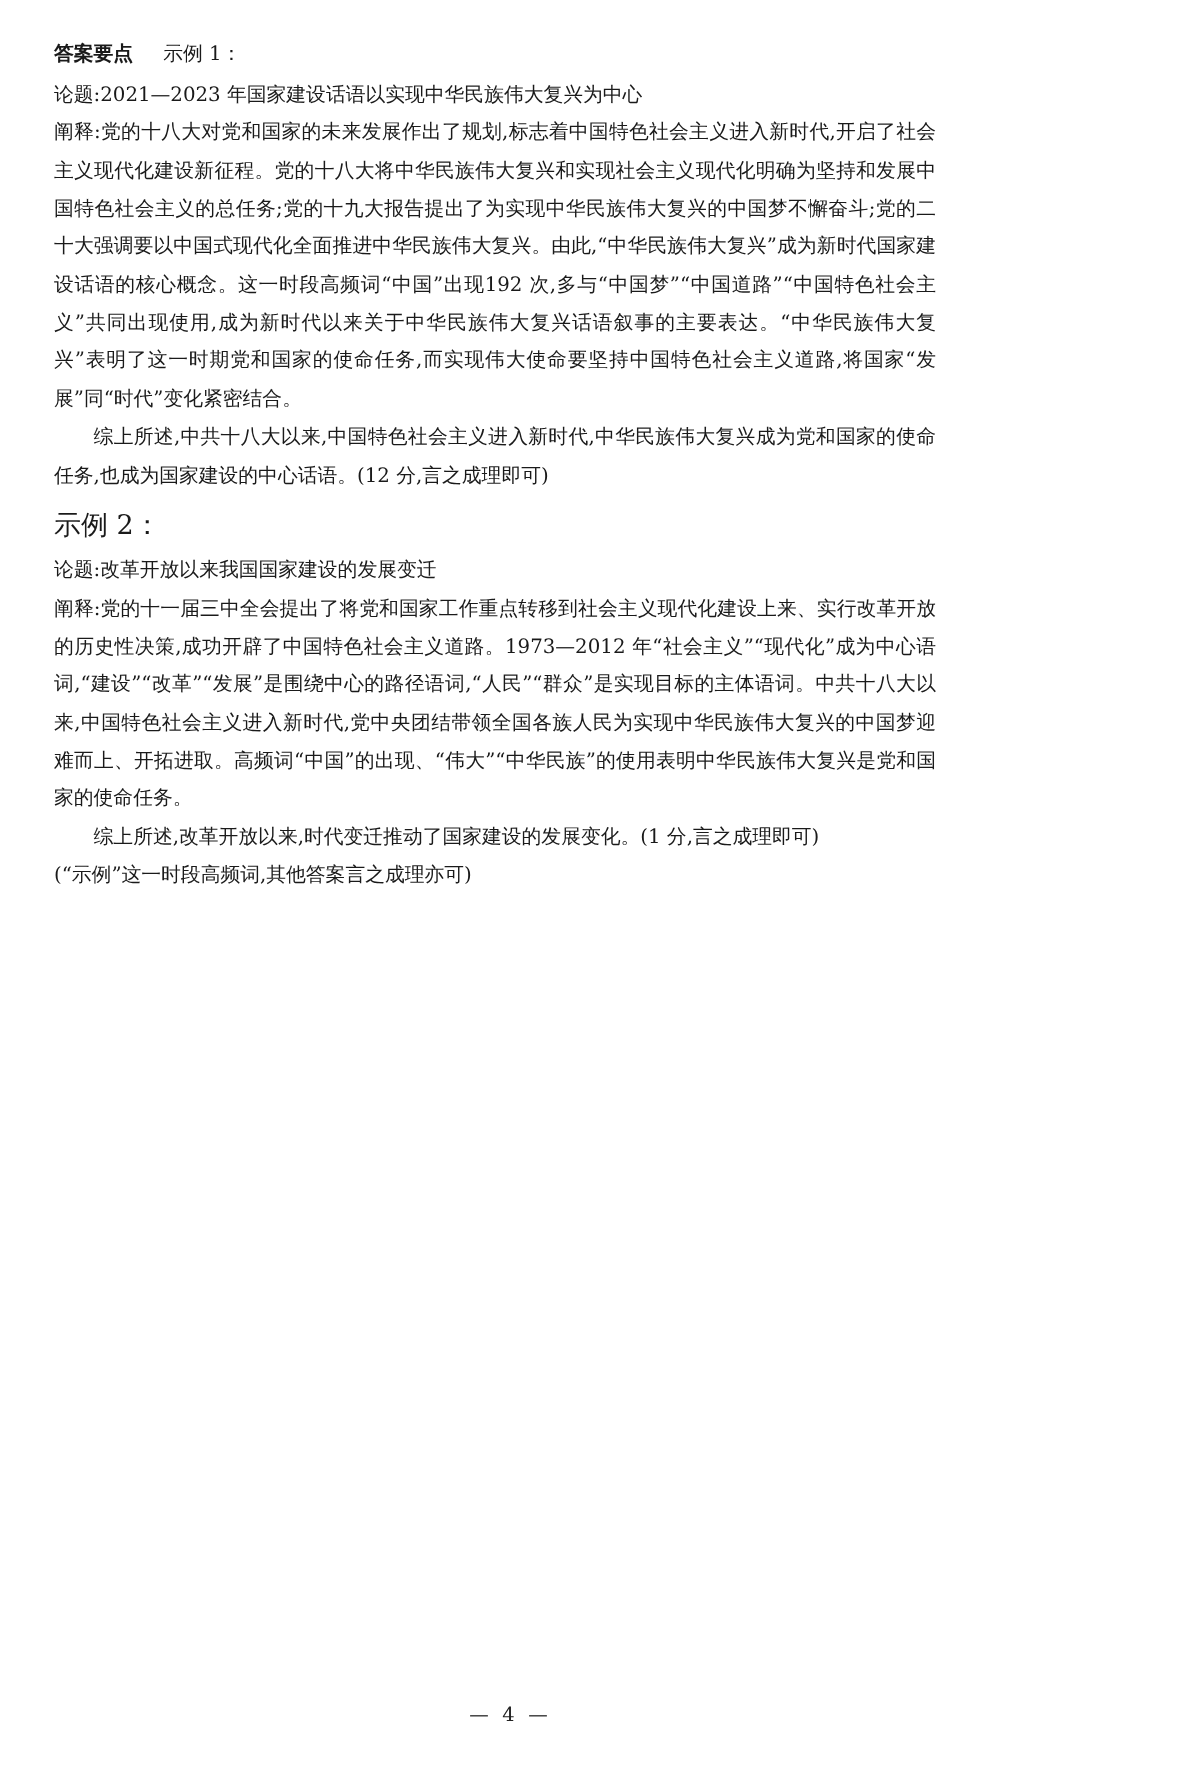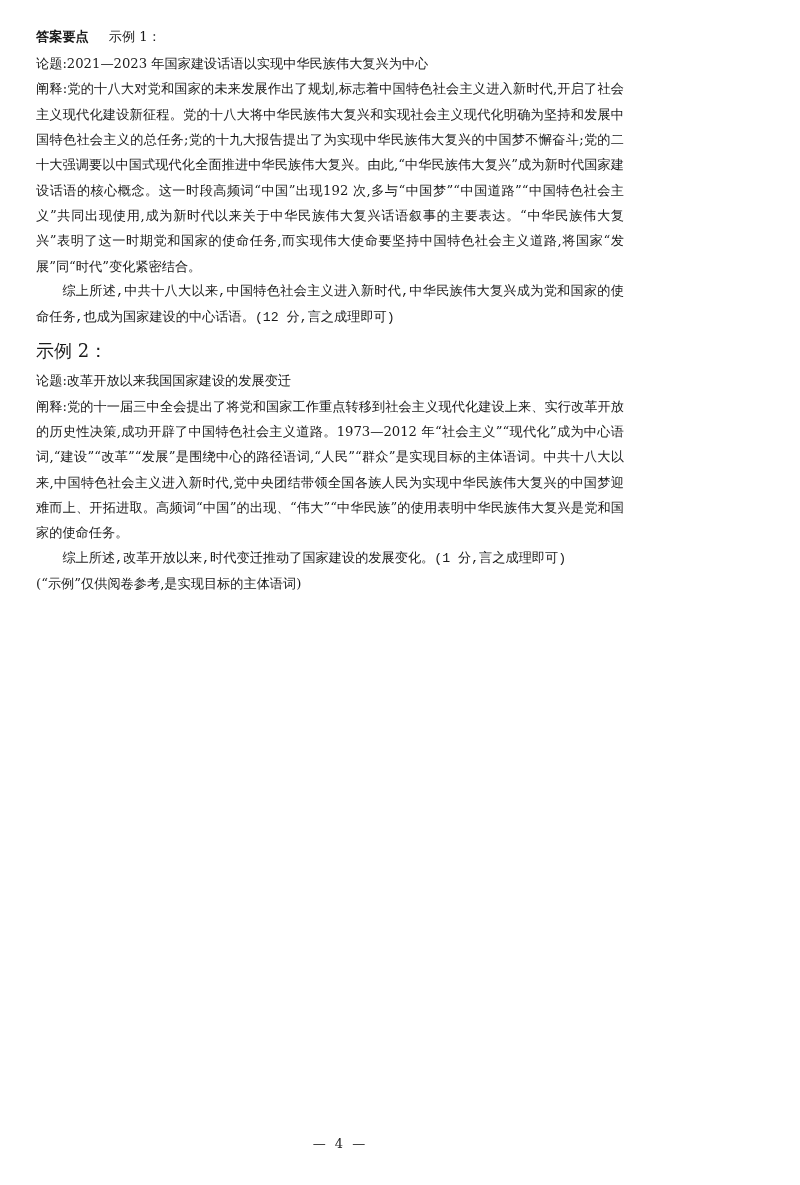--- a/index.html
+++ b/index.html
@@ -43,21 +43,20 @@
   p.para {
     margin: 0;
     padding: 0;
     font-size: 13.2px;
     line-height: 1.92;
     text-align: justify;
     text-justify: inter-ideograph;
   }
   p.indent {
     text-indent: 2em;
-    font-family: Liberation Mono, monospace;
   }
   .label {
     font-weight: normal;
   }
   .section-title {
     margin: 4px 0 0 0;
     font-size: 18px;
     line-height: 1.92;
   }
   .footer {
@@ -94,21 +93,21 @@
     <p class="para indent">综上所述,中共十八大以来,中国特色社会主义进入新时代,中华民族伟大复兴成为党和国家的使命任务,也成为国家建设的中心话语。(12 分,言之成理即可)</p>
 
     <p class="section-title">示例 2：</p>
 
     <p class="para"><span class="label">论题:</span><span>改革开放以来我国国家建设的发展变迁</span></p>
 
     <p class="para"><span class="label">阐释:</span><span>党的十一届三中全会提出了将党和国家工作重点转移到社会主义现代化建设上来、实行改革开放的历史性决策,成功开辟了中国特色社会主义道路。1973—2012 年“社会主义”“现代化”成为中心语词,“建设”“改革”“发展”是围绕中心的路径语词,“人民”“群众”是实现目标的主体语词。中共十八大以来,中国特色社会主义进入新时代,党中央团结带领全国各族人民为实现中华民族伟大复兴的中国梦迎难而上、开拓进取。高频词“中国”的出现、“伟大”“中华民族”的使用表明中华民族伟大复兴是党和国家的使命任务。</span></p>
 
     <p class="para indent">综上所述,改革开放以来,时代变迁推动了国家建设的发展变化。(1 分,言之成理即可)</p>
 
-    <p class="para">(“示例”仅供阅卷参考,是实现目标的主体语词)</p>
+    <p class="para">(“示例”这一时段高频词,其他答案言之成理亦可)</p>
 
   </div>
 
   <div class="footer">
     <span class="dash">—</span><span>4</span><span class="dash">—</span>
   </div>
 
 </div>
 
 </body></html>

